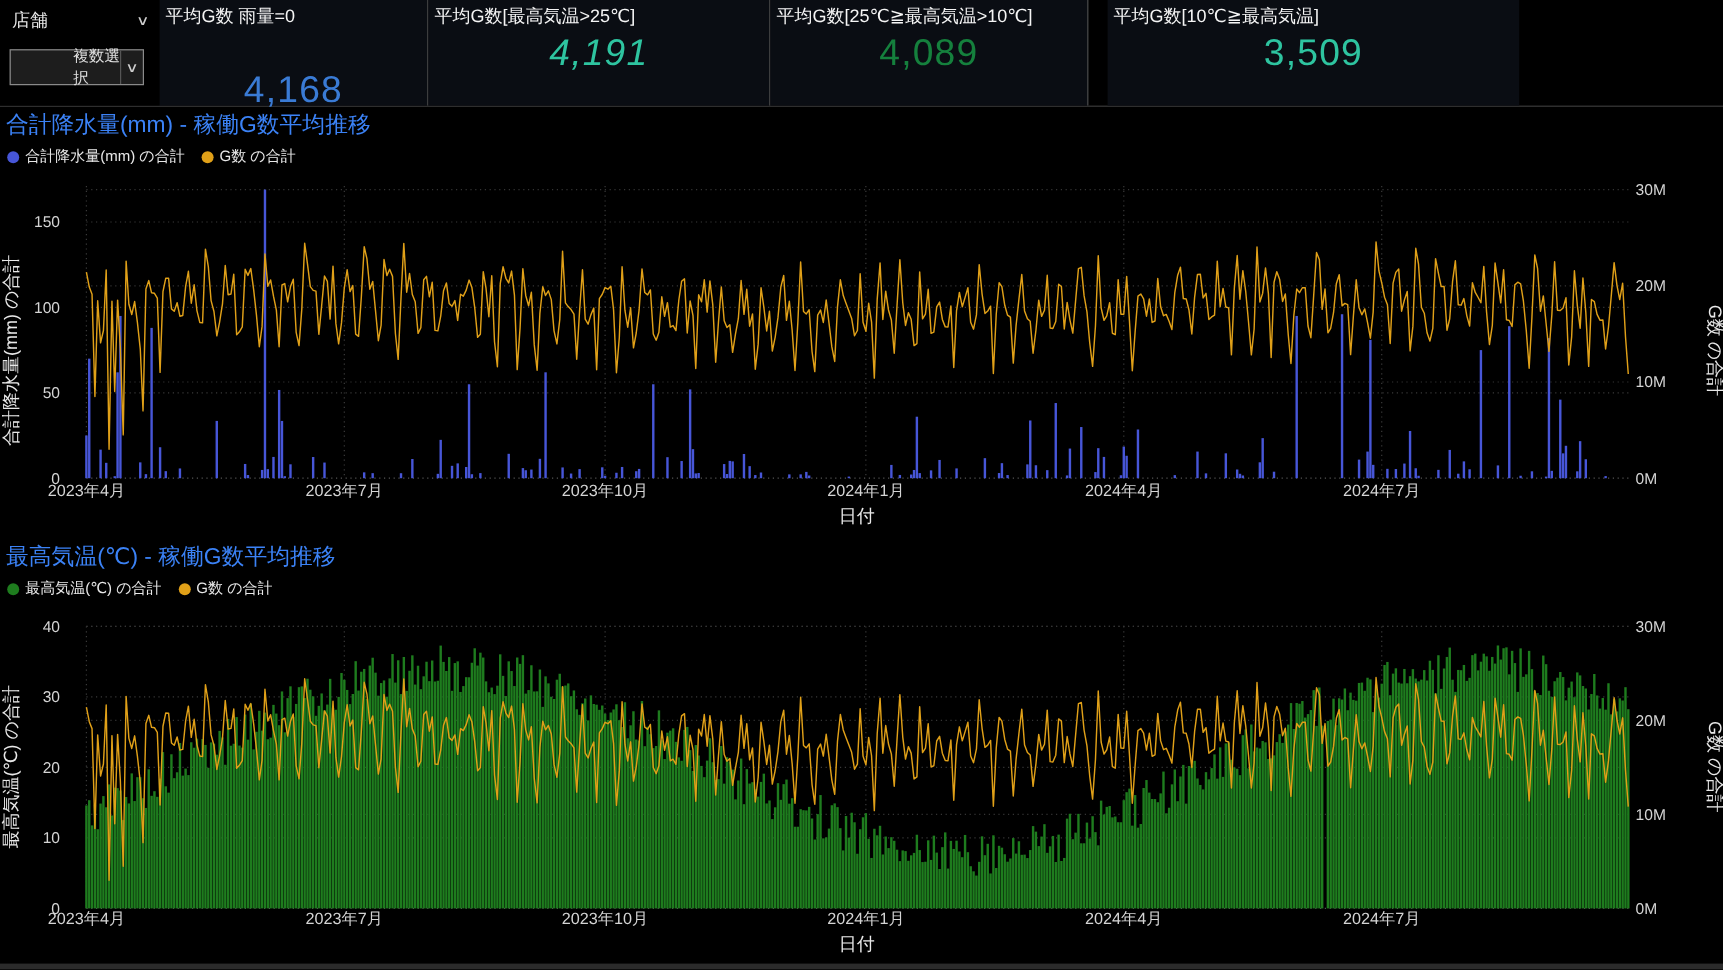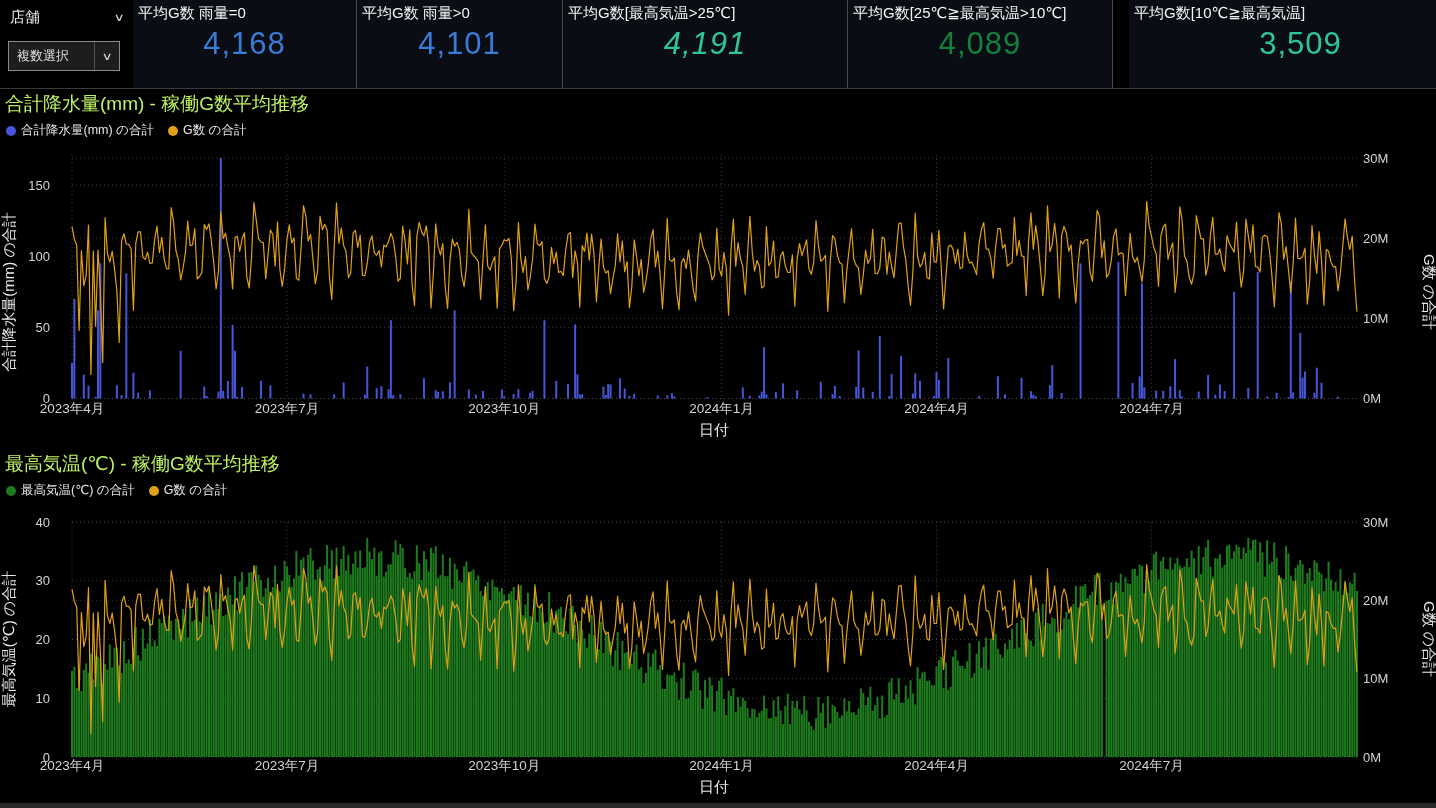--- a/index.html
+++ b/index.html
@@ -7,35 +7,35 @@
        font-family:"Liberation Sans","DejaVu Sans",sans-serif;color:#ededed;}
   
   .topbar{position:absolute;top:0;left:0;width:1436px;height:88px;display:flex;
           border-bottom:1px solid #3a3a3a;background:#000;}
   .filter{width:133px;height:88px;position:relative;background:#000;flex:0 0 auto;}
   .filter-head{position:absolute;top:8px;left:10px;width:113px;display:flex;
                justify-content:space-between;align-items:center;font-size:15px;color:#e8e8e8;}
   .chev{font-size:11px;color:#cfcfcf;transform:scaleX(1.4);}
   .filter-select{position:absolute;top:41px;left:8px;width:112px;height:30px;
                  border:1px solid #8a8a8a;background:#1d1d1d;display:flex;align-items:center;
-                 justify-content:space-between;box-sizing:border-box;cursor:pointer;}
+                 justify-content:space-between;box-sizing:border-box;cursor:pointer;padding-left:44px;}
   .filter-select .val{font-size:13px;color:#e0e0e0;padding-left:8px;}
   .filter-select .chevbox{width:24px;height:28px;display:flex;align-items:center;
                  justify-content:center;border-left:1px solid #555;}
   .kpi{height:88px;position:relative;background:#0a0d13;border-right:1px solid #4a4a4a;
        box-sizing:border-box;flex:0 0 auto;}
   .kpi:last-child{border-right:none;margin-left:16px;}
   .kpi-title{position:absolute;top:4px;left:5px;font-size:15px;color:#f5f5f5;white-space:nowrap;}
   .kpi-value{position:absolute;top:26px;left:0;width:100%;text-align:center;
              font-size:31px;letter-spacing:1px;}
   .w1{width:224px}.w2{width:206px}.w3{width:285px}.w4{width:265px}.w5{width:343px}
   
   .section{position:absolute;left:0;width:1436px;height:360px;}
   #sec0{top:88px;} #sec1{top:448px;}
-  .chart-title{position:absolute;top:3px;left:5px;font-size:19px;color:#bef264;white-space:nowrap;}
+  .chart-title{position:absolute;top:3px;left:5px;font-size:19px;color:#3b82f6;white-space:nowrap;}
   .legend{position:absolute;top:34px;left:6px;display:flex;align-items:center;
           font-size:12.5px;color:#e8e8e8;}
   .legend .item{display:flex;align-items:center;margin-right:14px;}
   .legend .dot{width:10px;height:10px;border-radius:50%;margin-right:5px;display:inline-block;}
   svg.plot{position:absolute;top:0;left:0;}
   .bottom-strip{position:absolute;left:0;bottom:0;width:1436px;height:5px;background:#2b2b2b;}
 </style>
 </head>
 <body>
 
@@ -47,25 +47,21 @@
     </div>
     <div class="filter-select">
       <span class="val">複数選択</span>
       <span class="chevbox">
           <span class="chev">∨</span>
         </span>
     </div>
   </div>
   <div class="kpi w1">
     <div class="kpi-title">平均G数 雨量=0</div>
-    <div class="kpi-value" style="color: rgb(58, 123, 213);">4,168</div>
-  </div>
-  <div class="kpi w2">
-    <div class="kpi-title">平均G数 雨量&gt;0</div>
-    <div class="kpi-value" style="color: rgb(58, 123, 213);">4,101</div>
+    <div class="kpi-value" style="color: rgb(58, 123, 213); margin-top: 31px;">4,168</div>
   </div>
   <div class="kpi w3">
     <div class="kpi-title">平均G数[最高気温&gt;25℃]</div>
     <div class="kpi-value" style="color: rgb(46, 196, 160); font-style: italic;">4,191</div>
   </div>
   <div class="kpi w4">
     <div class="kpi-title">平均G数[25℃≧最高気温&gt;10℃]</div>
     <div class="kpi-value" style="color: #15803d;">4,089</div>
   </div>
   <div class="kpi w5">

